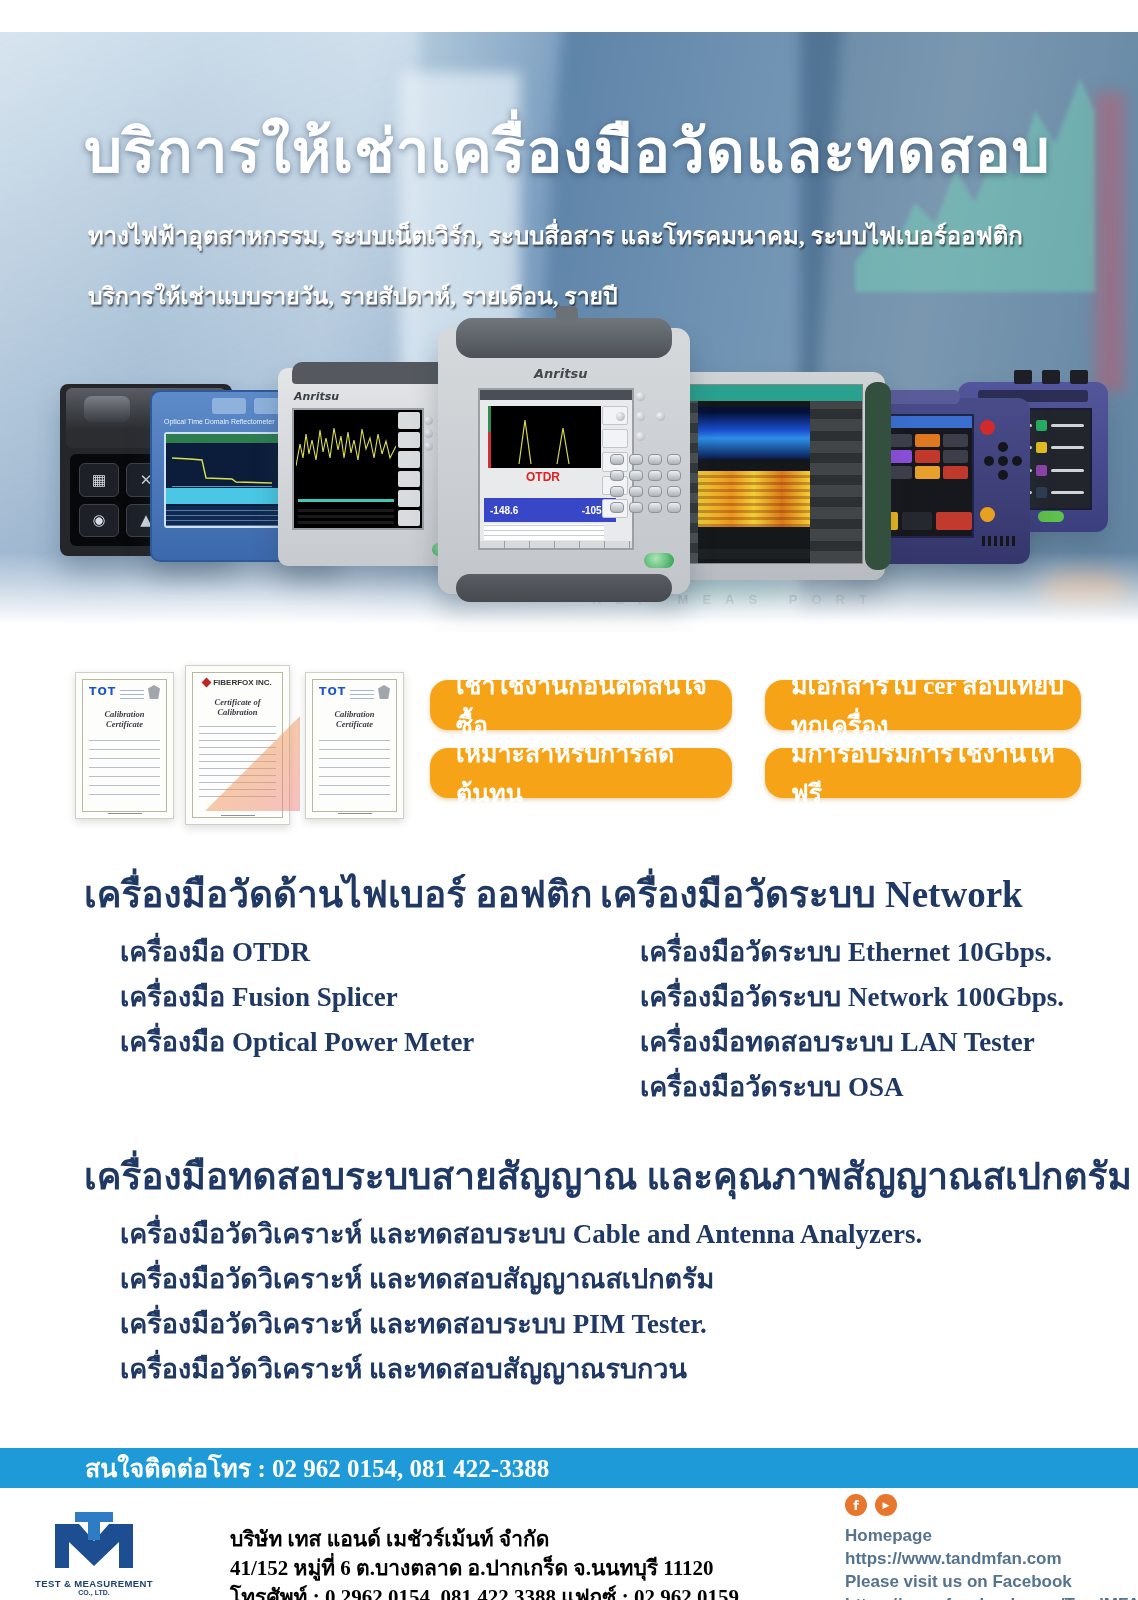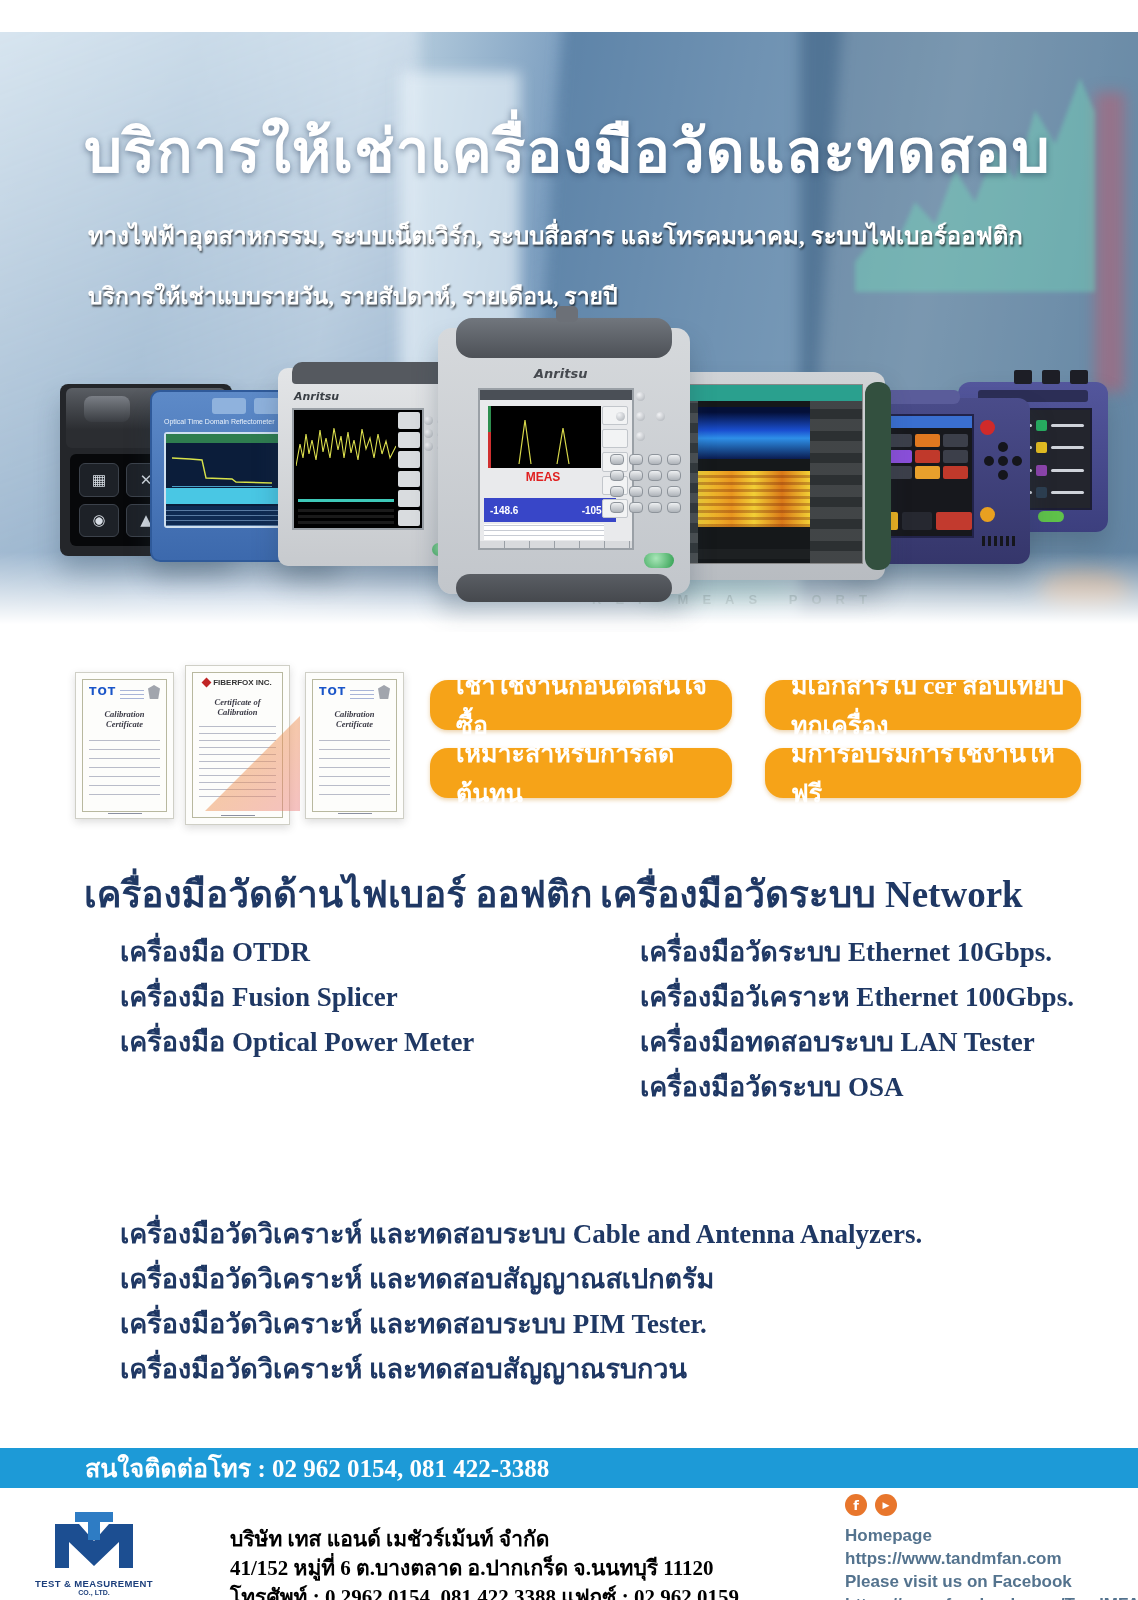--- a/index.html
+++ b/index.html
@@ -321,21 +321,21 @@
       <div class="pim-brand">Anritsu</div>
       <div class="pim-screen">
         <div class="pim-titlebar"></div>
         <div class="pim-graph">
           <svg width="110" height="62">
             <polyline fill="none" stroke="#d8d84a" stroke-width="1.2" points="28,58 34,14 40,58"></polyline>
             <polyline fill="none" stroke="#d8d84a" stroke-width="1.2" points="66,58 72,22 78,58"></polyline>
           </svg>
           <div class="pim-redbar"></div>
         </div>
-        <div class="pim-fail">MEAS</div>
+        <div class="pim-fail">OTDR</div>
         <div class="pim-readout">
           <span>-148.6</span>
           <span>-105.6</span>
         </div>
         <div class="pim-rows"></div>
         <div class="pim-soft">
           <div class="soft-key"></div>
           <div class="soft-key"></div>
           <div class="soft-key"></div>
           <div class="soft-key"></div>
@@ -521,25 +521,26 @@
   <h2 class="sec-head h-fiber">เครื่องมือวัดด้านไฟเบอร์ ออฟติก</h2>
   <ul class="item-list l-fiber">
     <li>เครื่องมือ OTDR</li>
     <li>เครื่องมือ Fusion Splicer</li>
     <li>เครื่องมือ Optical Power Meter</li>
   </ul>
 
   <h2 class="sec-head h-network">เครื่องมือวัดระบบ Network</h2>
   <ul class="item-list l-network">
     <li>เครื่องมือวัดระบบ Ethernet 10Gbps.</li>
-    <li>เครื่องมือวัเคราะห Ethernet 100Gbps.</li>
+    <li>เครื่องมือวัดระบบ Network 100Gbps.</li>
     <li>เครื่องมือทดสอบระบบ LAN Tester</li>
     <li>เครื่องมือวัดระบบ OSA</li>
   </ul>
 
+  <h2 class="sec-head h-spectrum">เครื่องมือทดสอบระบบสายสัญญาณ และคุณภาพสัญญาณสเปกตรัม</h2>
   <ul class="item-list l-spectrum">
     <li>เครื่องมือวัดวิเคราะห์ และทดสอบระบบ Cable and Antenna Analyzers.</li>
     <li>เครื่องมือวัดวิเคราะห์ และทดสอบสัญญาณสเปกตรัม</li>
     <li>เครื่องมือวัดวิเคราะห์ และทดสอบระบบ PIM Tester.</li>
     <li>เครื่องมือวัดวิเคราะห์ และทดสอบสัญญาณรบกวน</li>
   </ul>
 
   <div class="contact-bar">
     <span>สนใจติดต่อโทร : 02 962 0154, 081 422-3388</span>
   </div>

